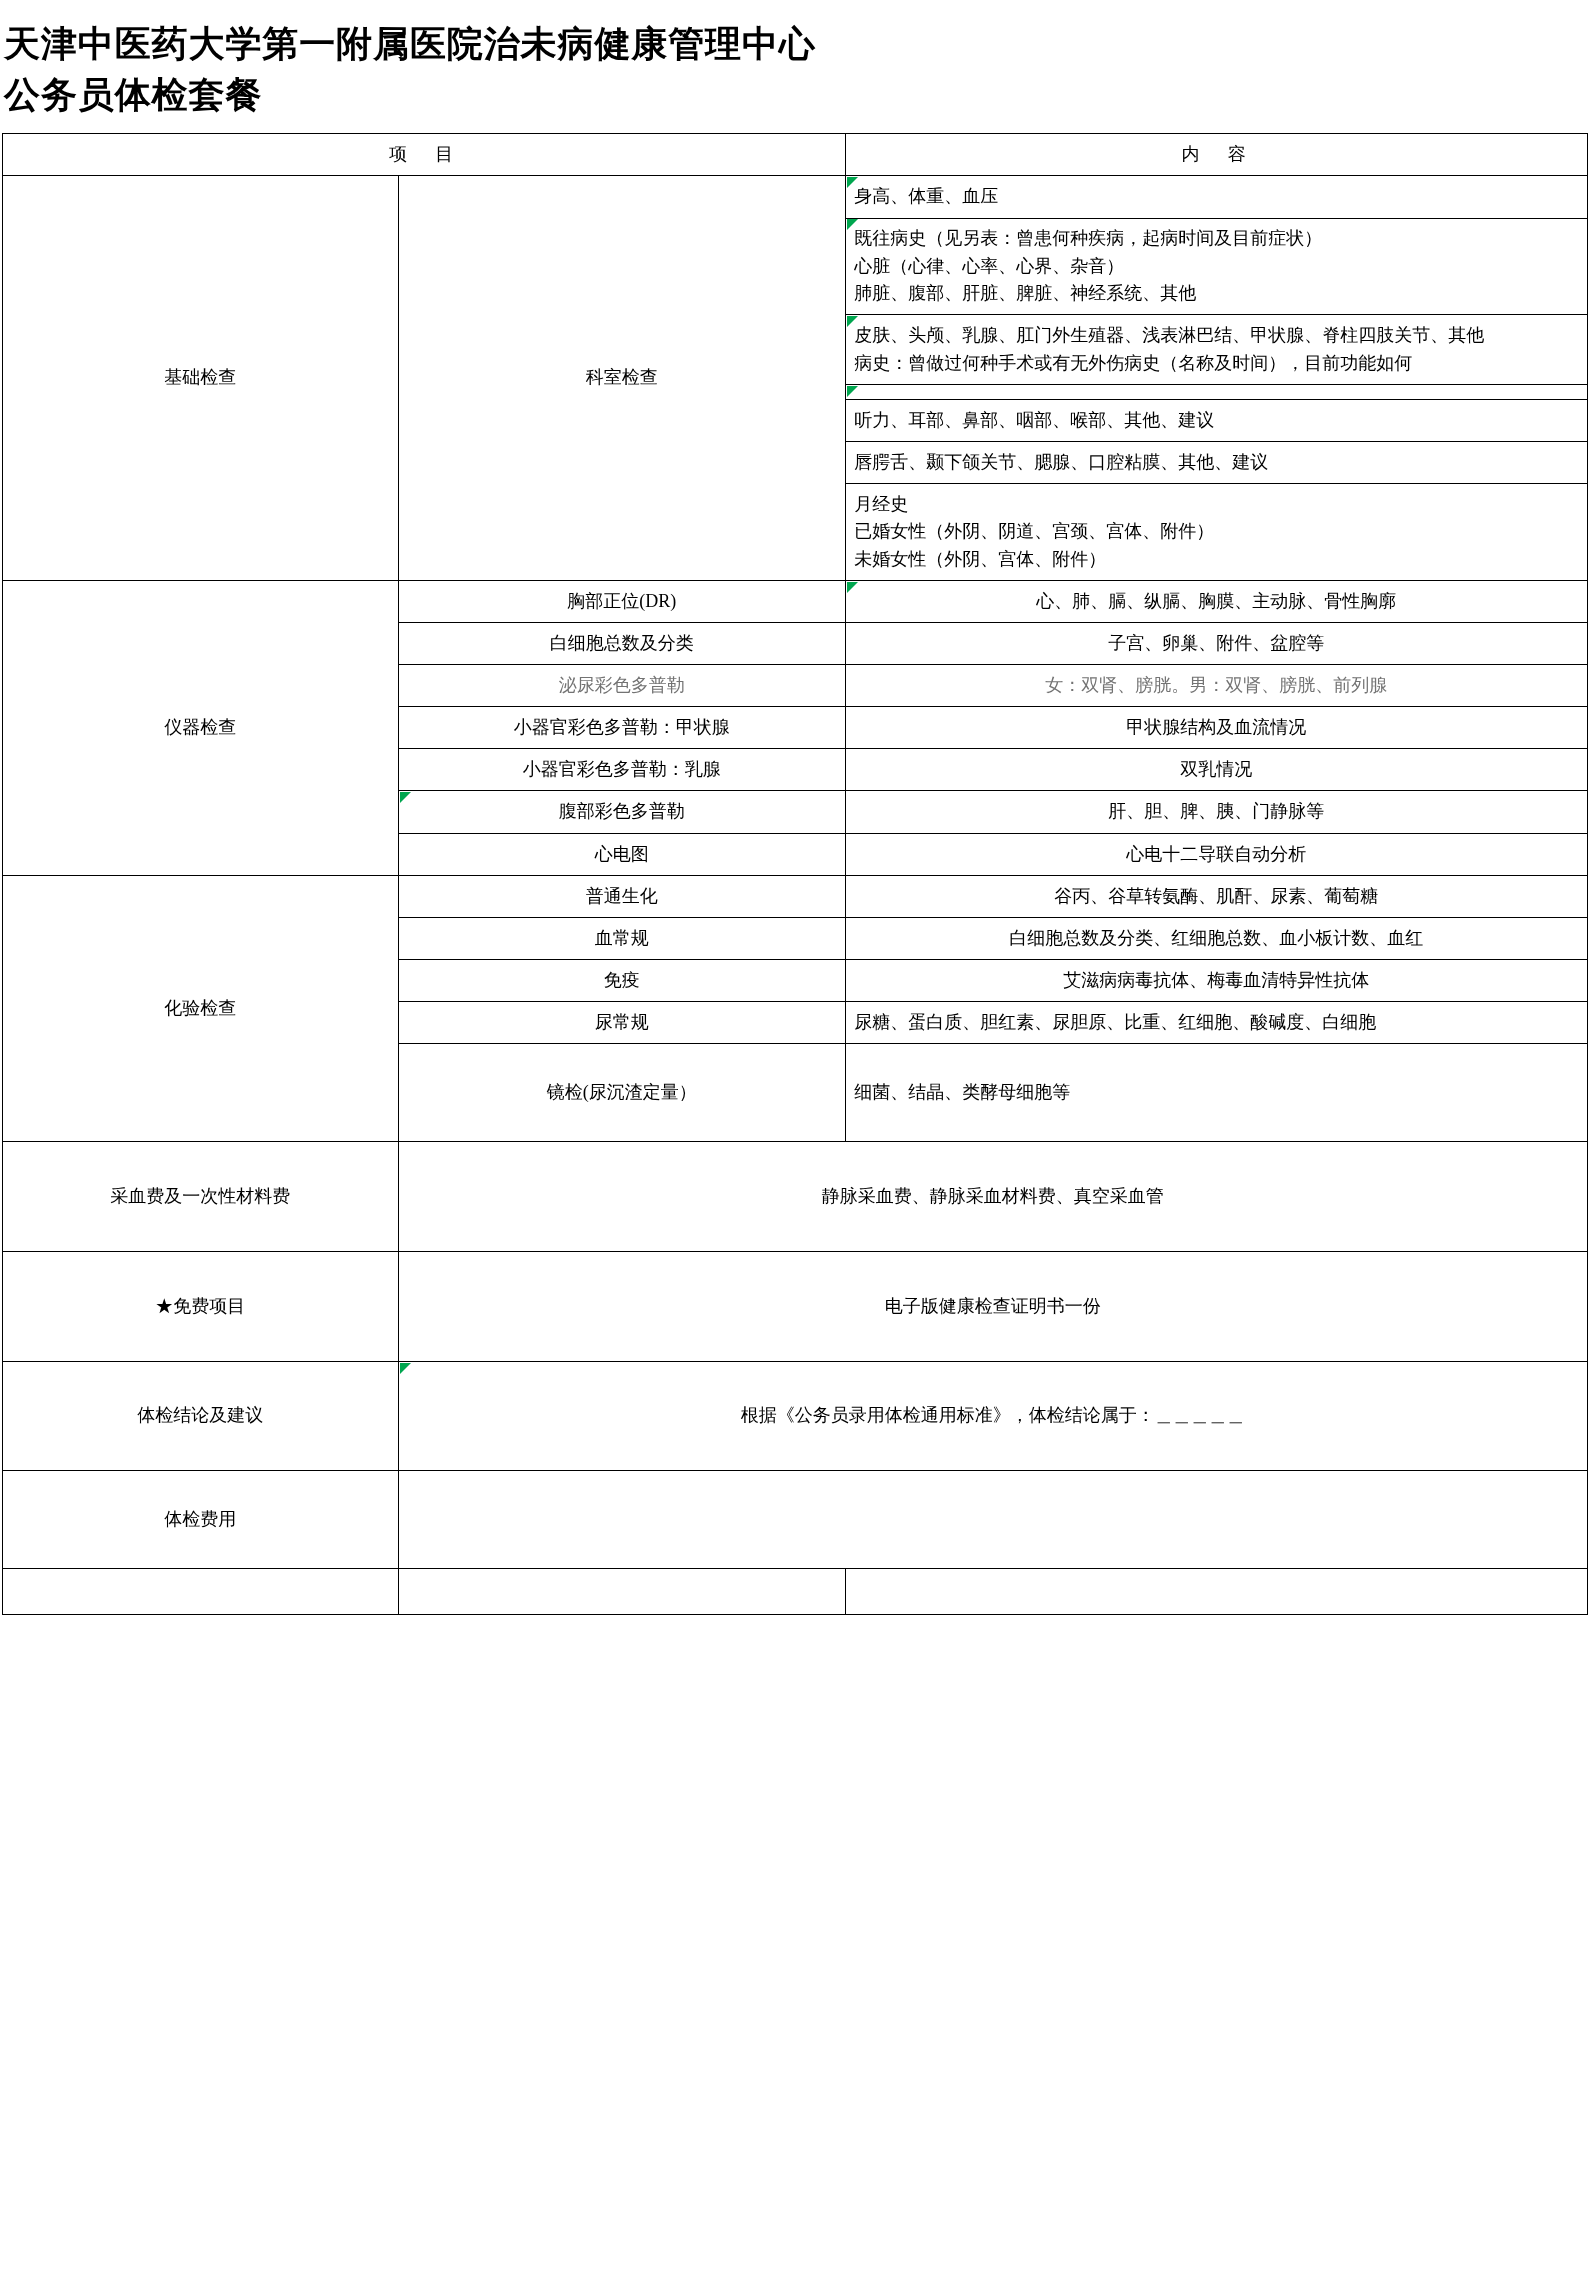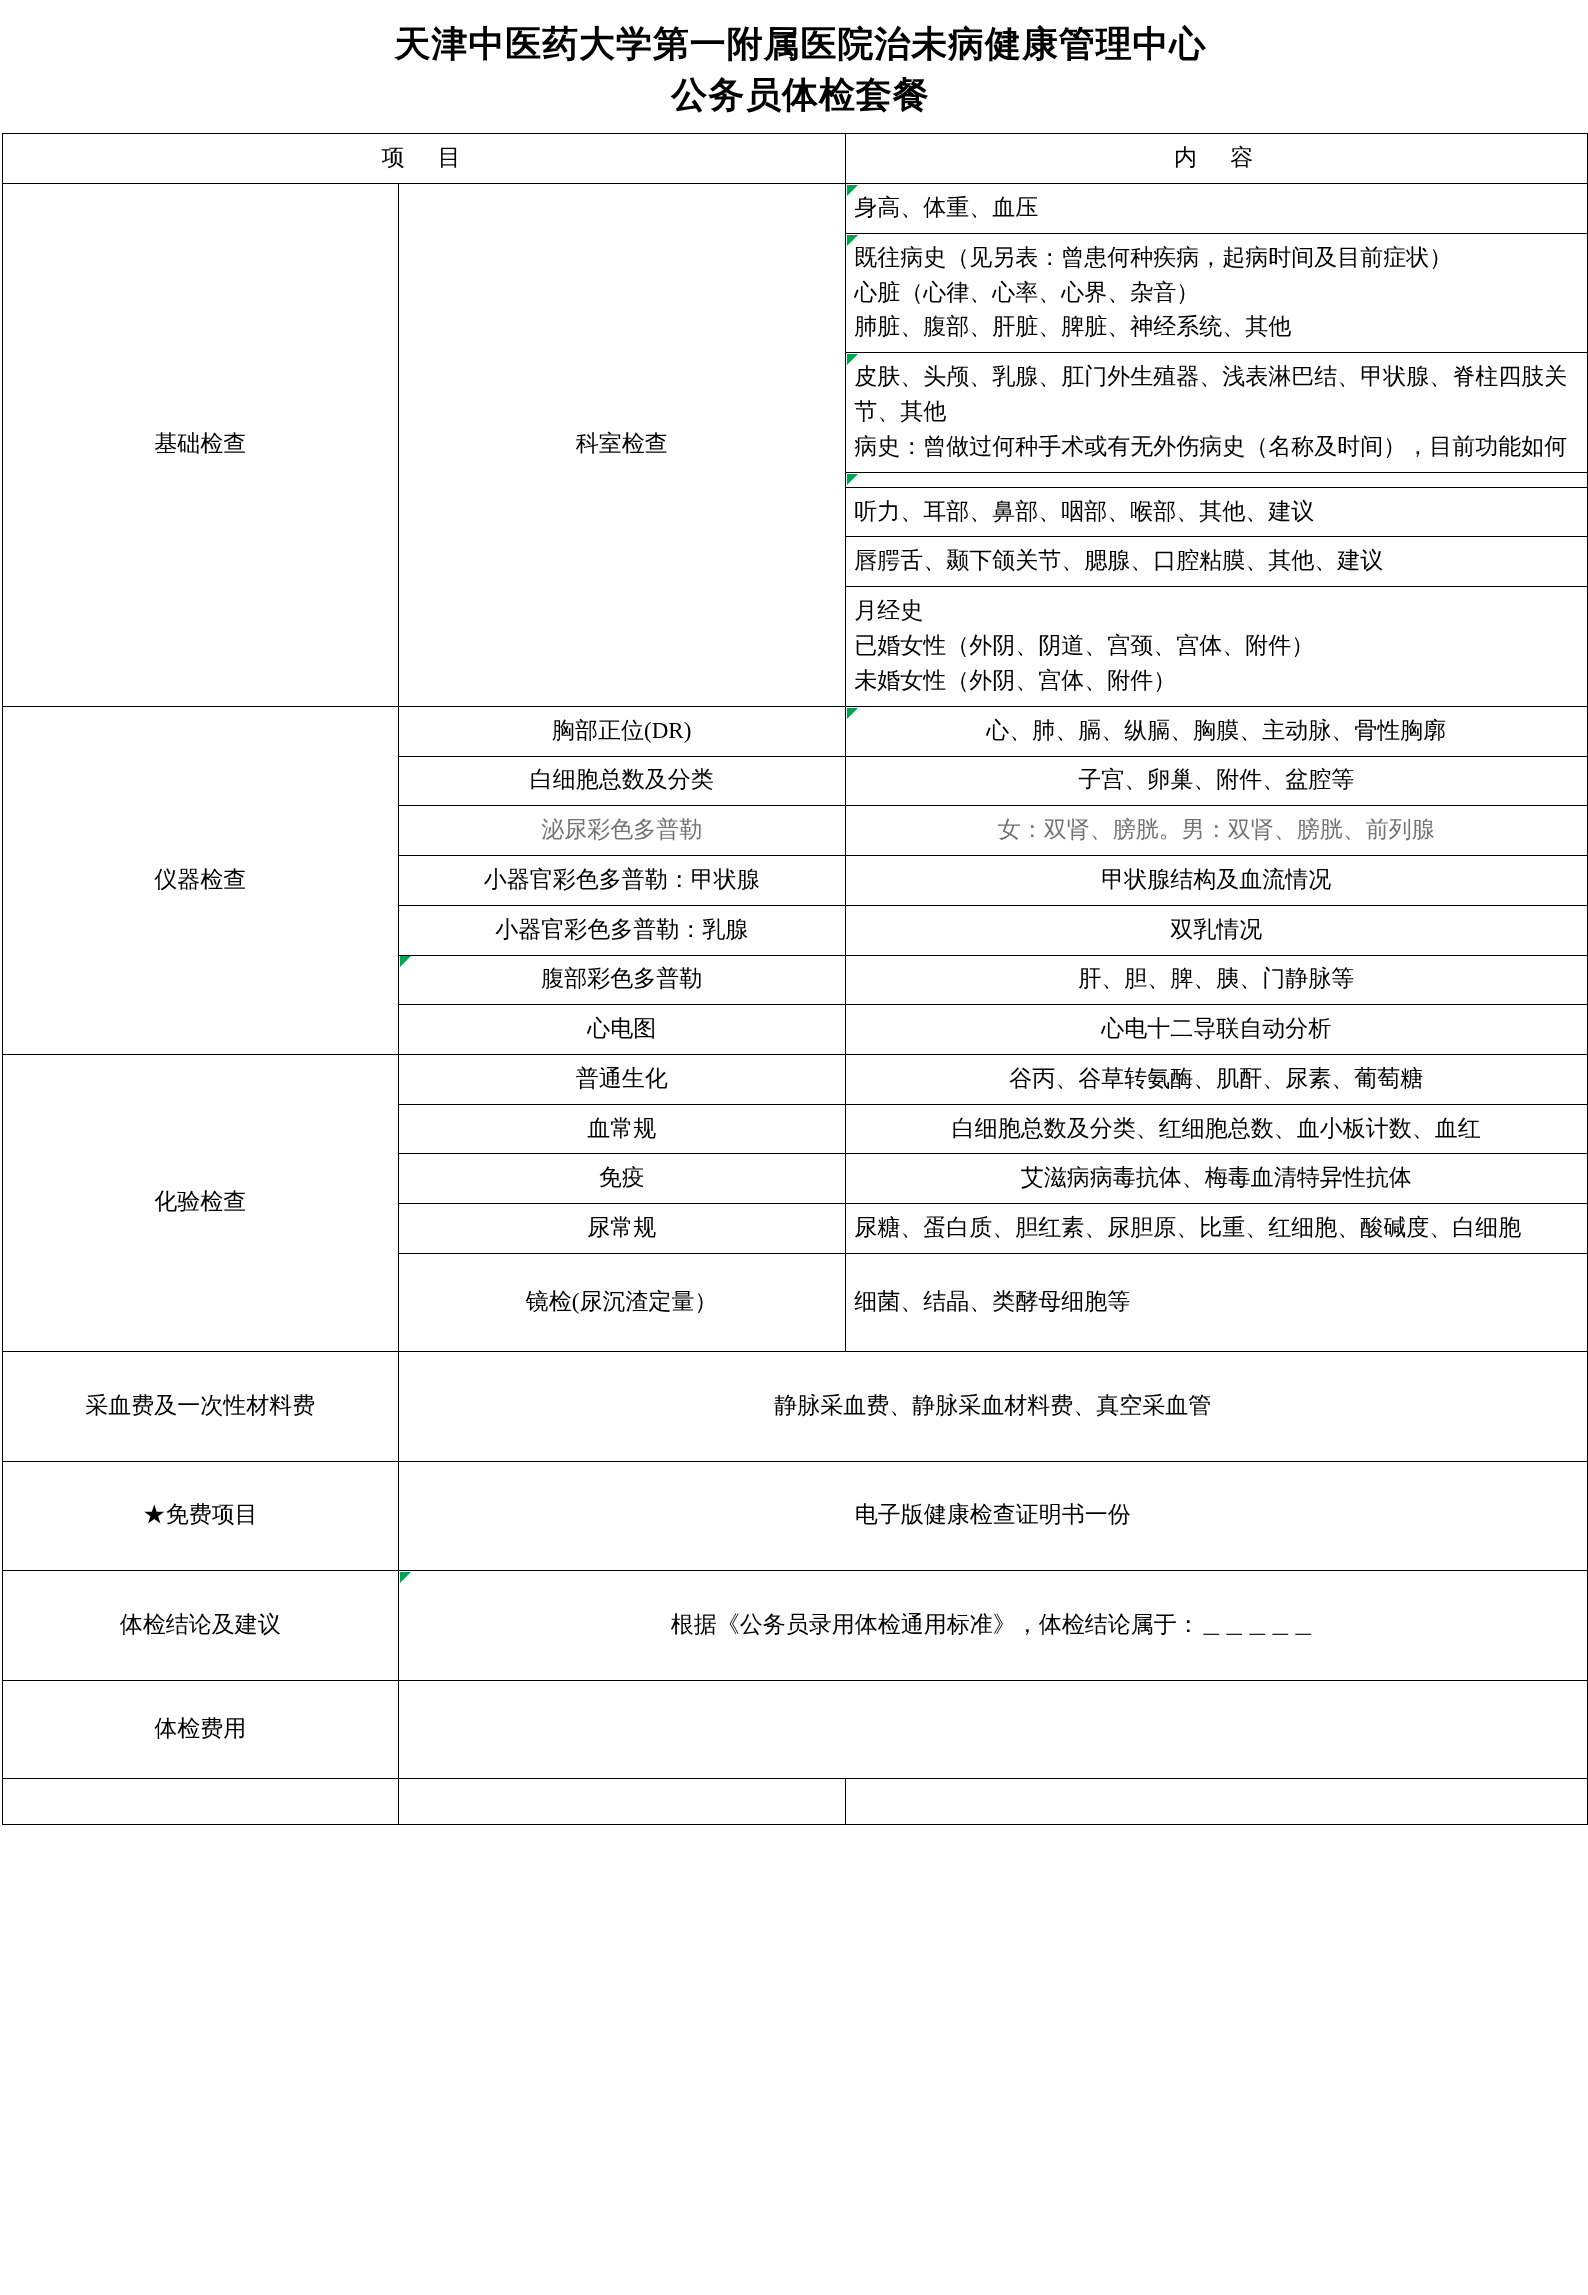--- a/index.html
+++ b/index.html
@@ -11,40 +11,39 @@
     font-family: "Liberation Serif", "DejaVu Serif", serif;
     width: 1589px;
     color: #000000;
   }
   .page {
     width: 1589px;
     box-sizing: border-box;
     padding: 0;
   }
   .title-block {
-    text-align: center;
-    padding: 19px 0 12px 12px;
+    padding: 19px 0 12px 4px;
   }
   .title-line {
     font-size: 36px;
     font-weight: bold;
     letter-spacing: 0.9px;
     line-height: 1.42;
     white-space: nowrap;
   }
   table.sheet {
     border-collapse: collapse;
     width: 1585px;
     margin-left: 1.7px;
     table-layout: fixed;
   }
   table.sheet td {
     border: 1.4px solid #000000;
     vertical-align: middle;
-    font-size: 23px;
+    font-size: 18px;
     line-height: 1.52;
     padding: 6.9px 8.6px;
     position: relative;
   }
   .c-item { width: 396px; }
   .c-sub  { width: 447px; }
   .c-cont { width: 742px; }
 
   .hdr {
     text-align: center;

